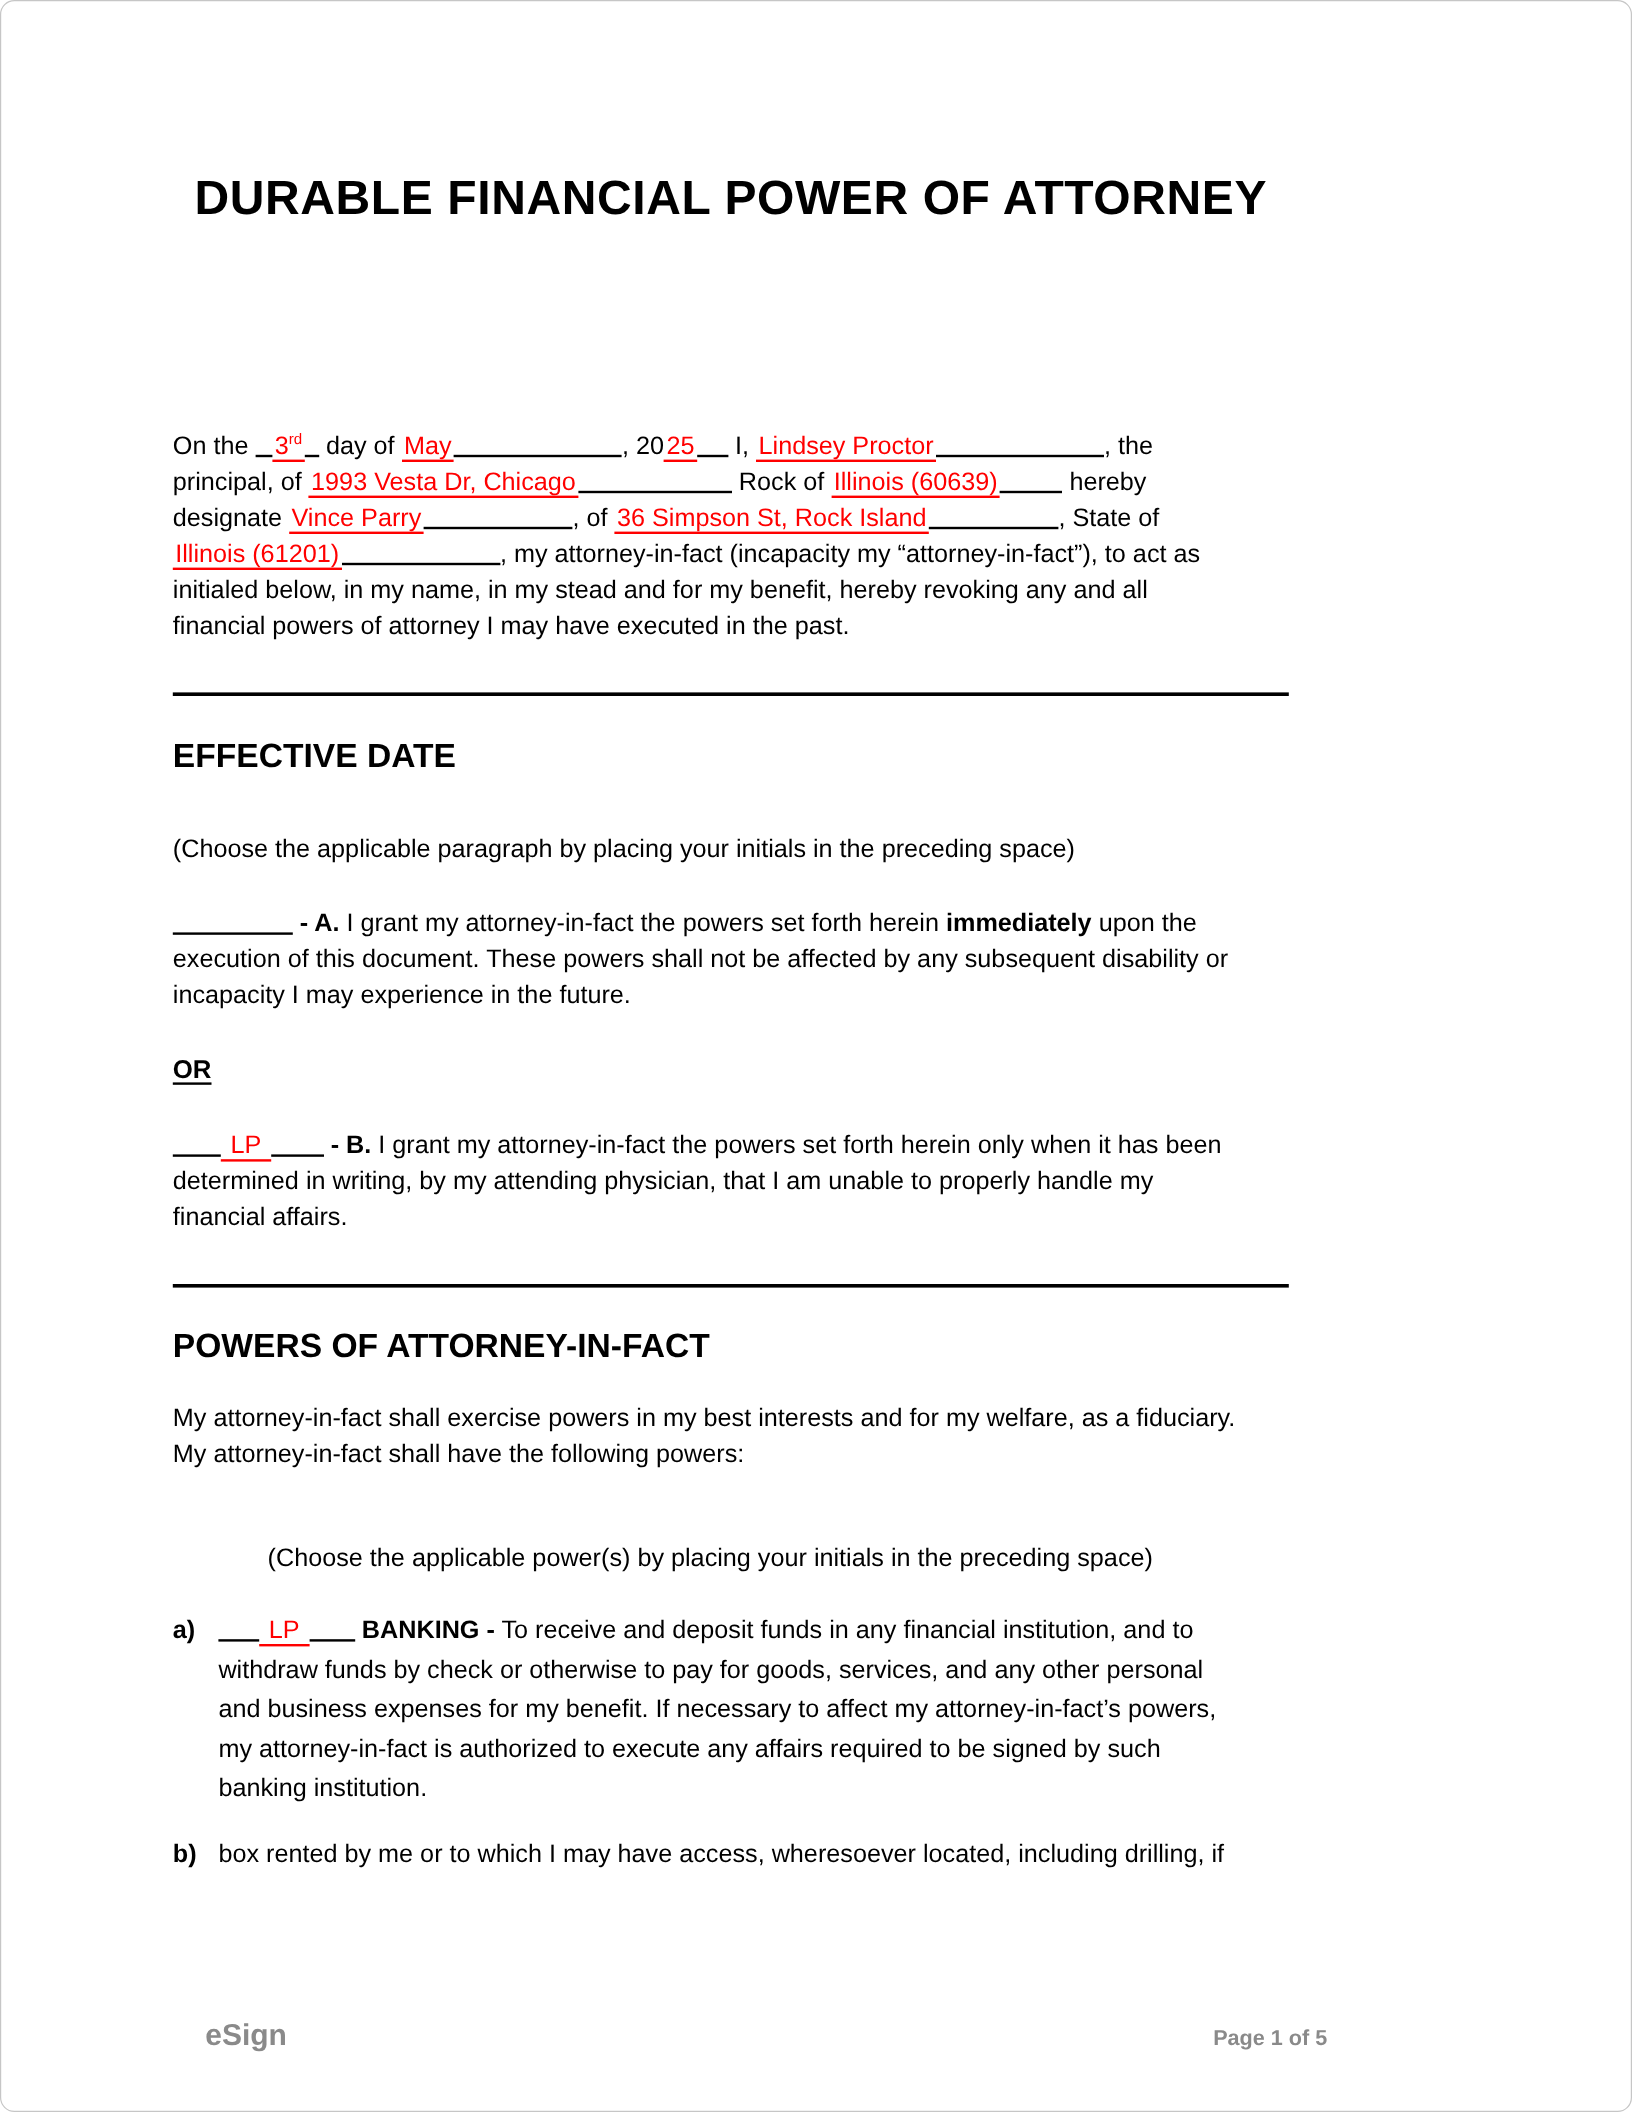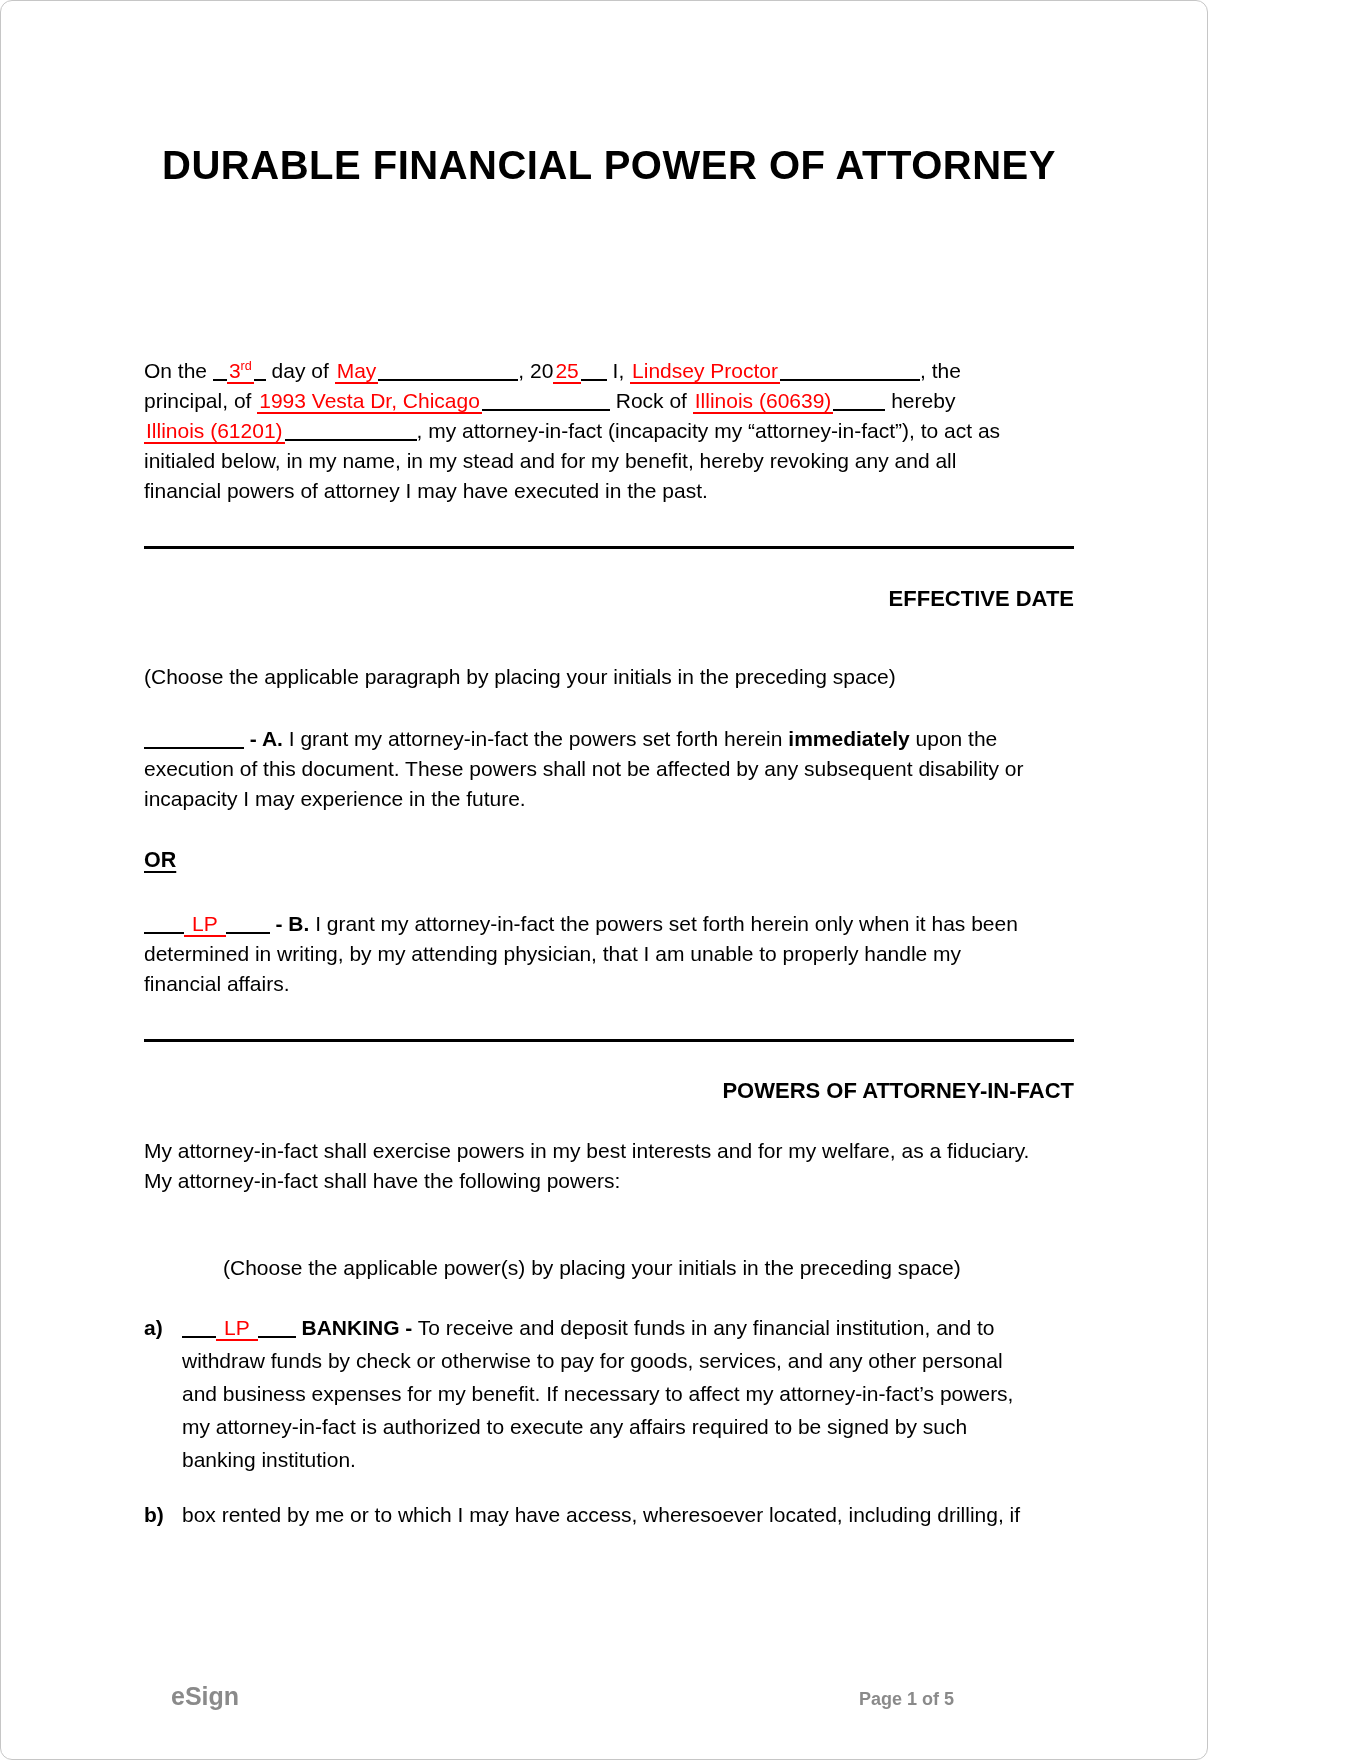--- a/index.html
+++ b/index.html
@@ -1,18 +1,18 @@
 <!DOCTYPE html>
 <html style="--accent: #ff0000;"><head>
 <meta charset="utf-8">
 <style>
   html,body { margin:0; padding:0; background:#ffffff; }
   .page {
     position:relative;
-    width:1208px; height:1760px;
+    width:1360px; height:1760px;
     box-sizing:border-box;
     background:#ffffff;
     border:1px solid #c6c6c6;
     border-radius:12px;
     overflow:hidden;
     font-family:"Liberation Sans", sans-serif;
     color:#000;
   }
   .content { margin-left:143px; width:930px; }
   h1,h2,div,p { margin:0; padding:0; }
@@ -22,21 +22,21 @@
     text-align:center;
     font-size:40px; font-weight:bold; line-height:48px;
     letter-spacing:0.5px;
   }
   .para { font-size:21px; line-height:30px; }
   .line { white-space:nowrap; }
 
   #intro   { margin-top:162px; }
   .rule    { margin-top:40px; height:3px; background:#000; }
   .section-heading {
-    text-align:right; font-weight:bold; font-size:22px; line-height:34px;
+    text-align:left; font-weight:bold; font-size:28px; line-height:34px;
   }
   #effHeading    { margin-top:33px; }
   #note1         { margin-top:46px; }
   #optionA       { margin-top:32px; }
   .or-line       { margin-top:34px; text-align:left; font-size:21.5px; font-weight:bold; }
   .or-line span  { text-decoration:underline; text-decoration-thickness:2px; text-underline-offset:4px; }
   #optionB       { margin-top:36px; }
   #rule2         { margin-top:40px; }
   #powersHeading { margin-top:32px; }
   #powersIntro   { margin-top:28px; }
@@ -74,20 +74,21 @@
 <body>
 
 <div class="page">
   <div class="content">
 
     <h1 class="title">DURABLE FINANCIAL POWER OF ATTORNEY</h1>
 
     <div class="para" id="intro">
         <div class="line"><span class="txt">On the </span><span class="blank" style="width: 14px;"></span><span class="fill">3<sup>rd</sup></span><span class="blank" style="width: 12px;"></span><span class="txt"> day of </span><span class="fill">May</span><span class="blank" style="width: 140px;"></span><span class="txt">, 20</span><span class="fill">25</span><span class="blank" style="width: 26px;"></span><span class="txt"> I, </span><span class="fill">Lindsey Proctor</span><span class="blank" style="width: 140px;"></span><span class="txt">, the</span></div>
         <div class="line"><span class="txt">principal, of </span><span class="fill">1993 Vesta Dr, Chicago</span><span class="blank" style="width: 128px;"></span><span class="txt"> Rock of </span><span class="fill">Illinois (60639)</span><span class="blank" style="width: 52px;"></span><span class="txt"> hereby</span></div>
+        <div class="line"><span class="txt">designate </span><span class="fill">Vince Parry</span><span class="blank" style="width: 124px;"></span><span class="txt">, of </span><span class="fill">36 Simpson St, Rock Island</span><span class="blank" style="width: 108px;"></span><span class="txt">, State of</span></div>
         <div class="line"><span class="fill">Illinois (61201)</span><span class="blank" style="width: 132px;"></span><span class="txt">, my attorney-in-fact (incapacity my “attorney-in-fact”), to act as</span></div>
         <div class="line"><span class="txt">initialed below, in my name, in my stead and for my benefit, hereby revoking any and all</span></div>
         <div class="line"><span class="txt">financial powers of attorney I may have executed in the past.</span></div>
       </div>
 
     <div class="rule" id="rule1"></div>
 
     <h2 class="section-heading" id="effHeading">EFFECTIVE DATE</h2>
 
     <div class="para" id="note1">(Choose the applicable paragraph by placing your initials in the preceding space)</div>

